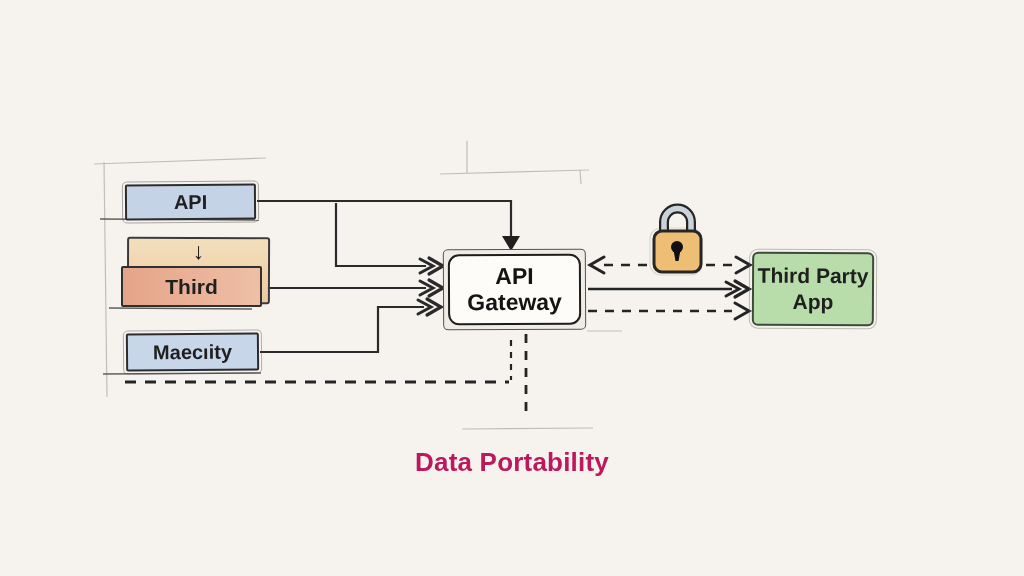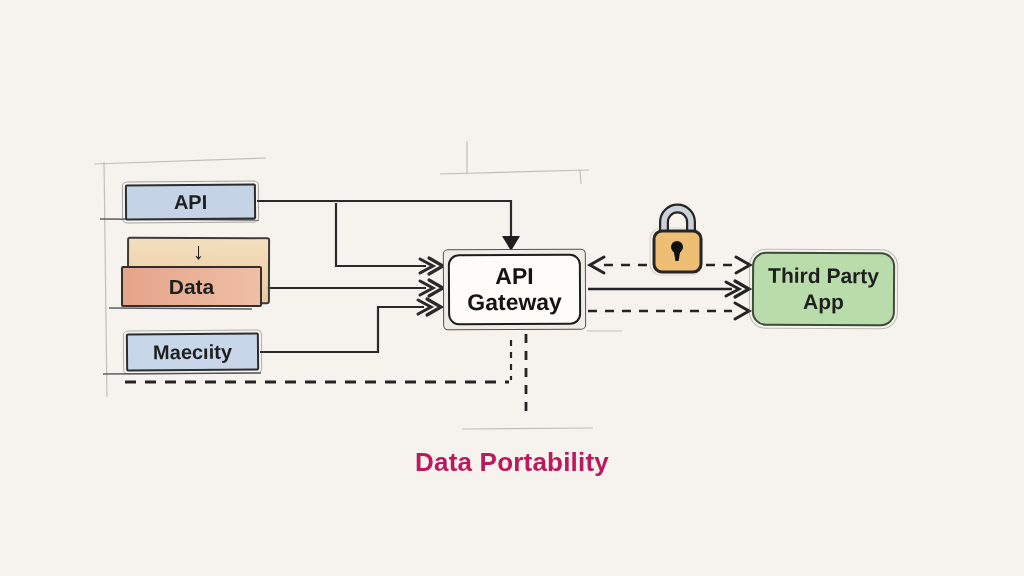--- a/index.html
+++ b/index.html
@@ -48,23 +48,23 @@
     background:#efece6; padding:4px; transform:rotate(-0.3deg);
   }
   #gateway-inner {
     width:100%; height:100%; box-sizing:border-box;
     background: var(--gateway-fill, #fdfcf9);
     border:2.5px solid #1d1d1d; border-radius:11px;
     display:flex; flex-direction:column; align-items:center; justify-content:center;
     font-weight:bold; font-size:23px; line-height:1.12; color:#141414;
   }
   #app-box {
-    left:752px; top:252px; width:143px; height:74px;
+    left:752px; top:252px; width:122px; height:74px;
     background: var(--app-fill, #b9dcab);
-    border:2.5px solid #3e4a3a; border-radius:14px;
+    border:2.5px solid #3e4a3a; border-radius:6px;
     outline:1px solid rgba(90,110,80,.4); outline-offset:2px;
     flex-direction:column; font-size:21px; line-height:1.25; transform:rotate(0.3deg);
   }
   #caption {
     position:absolute; left:392px; top:447px; width:240px; text-align:center;
     font-size:26px; font-weight:600; color:#be185d; letter-spacing:.2px;
   }
   #lock-icon { position:absolute; left:648px; top:201px; }
   #connector-layer { position:absolute; left:0; top:0; pointer-events:none; }
 </style>
@@ -143,21 +143,21 @@
 
   <div class="node" id="api-box">
     <span>API</span>
   </div>
 
   <div class="node" id="auth-header">
     <span class="down-arrow">↓</span>
   </div>
 
   <div class="node" id="auth-box">
-    <span>Data</span>
+    <span>Third</span>
   </div>
 
   <div class="node" id="security-box">
     <span>Maecıity</span>
   </div>
 
   <div class="node" id="gateway-box">
     <div id="gateway-inner">
       <span>API</span>
       <span>Gateway</span>

